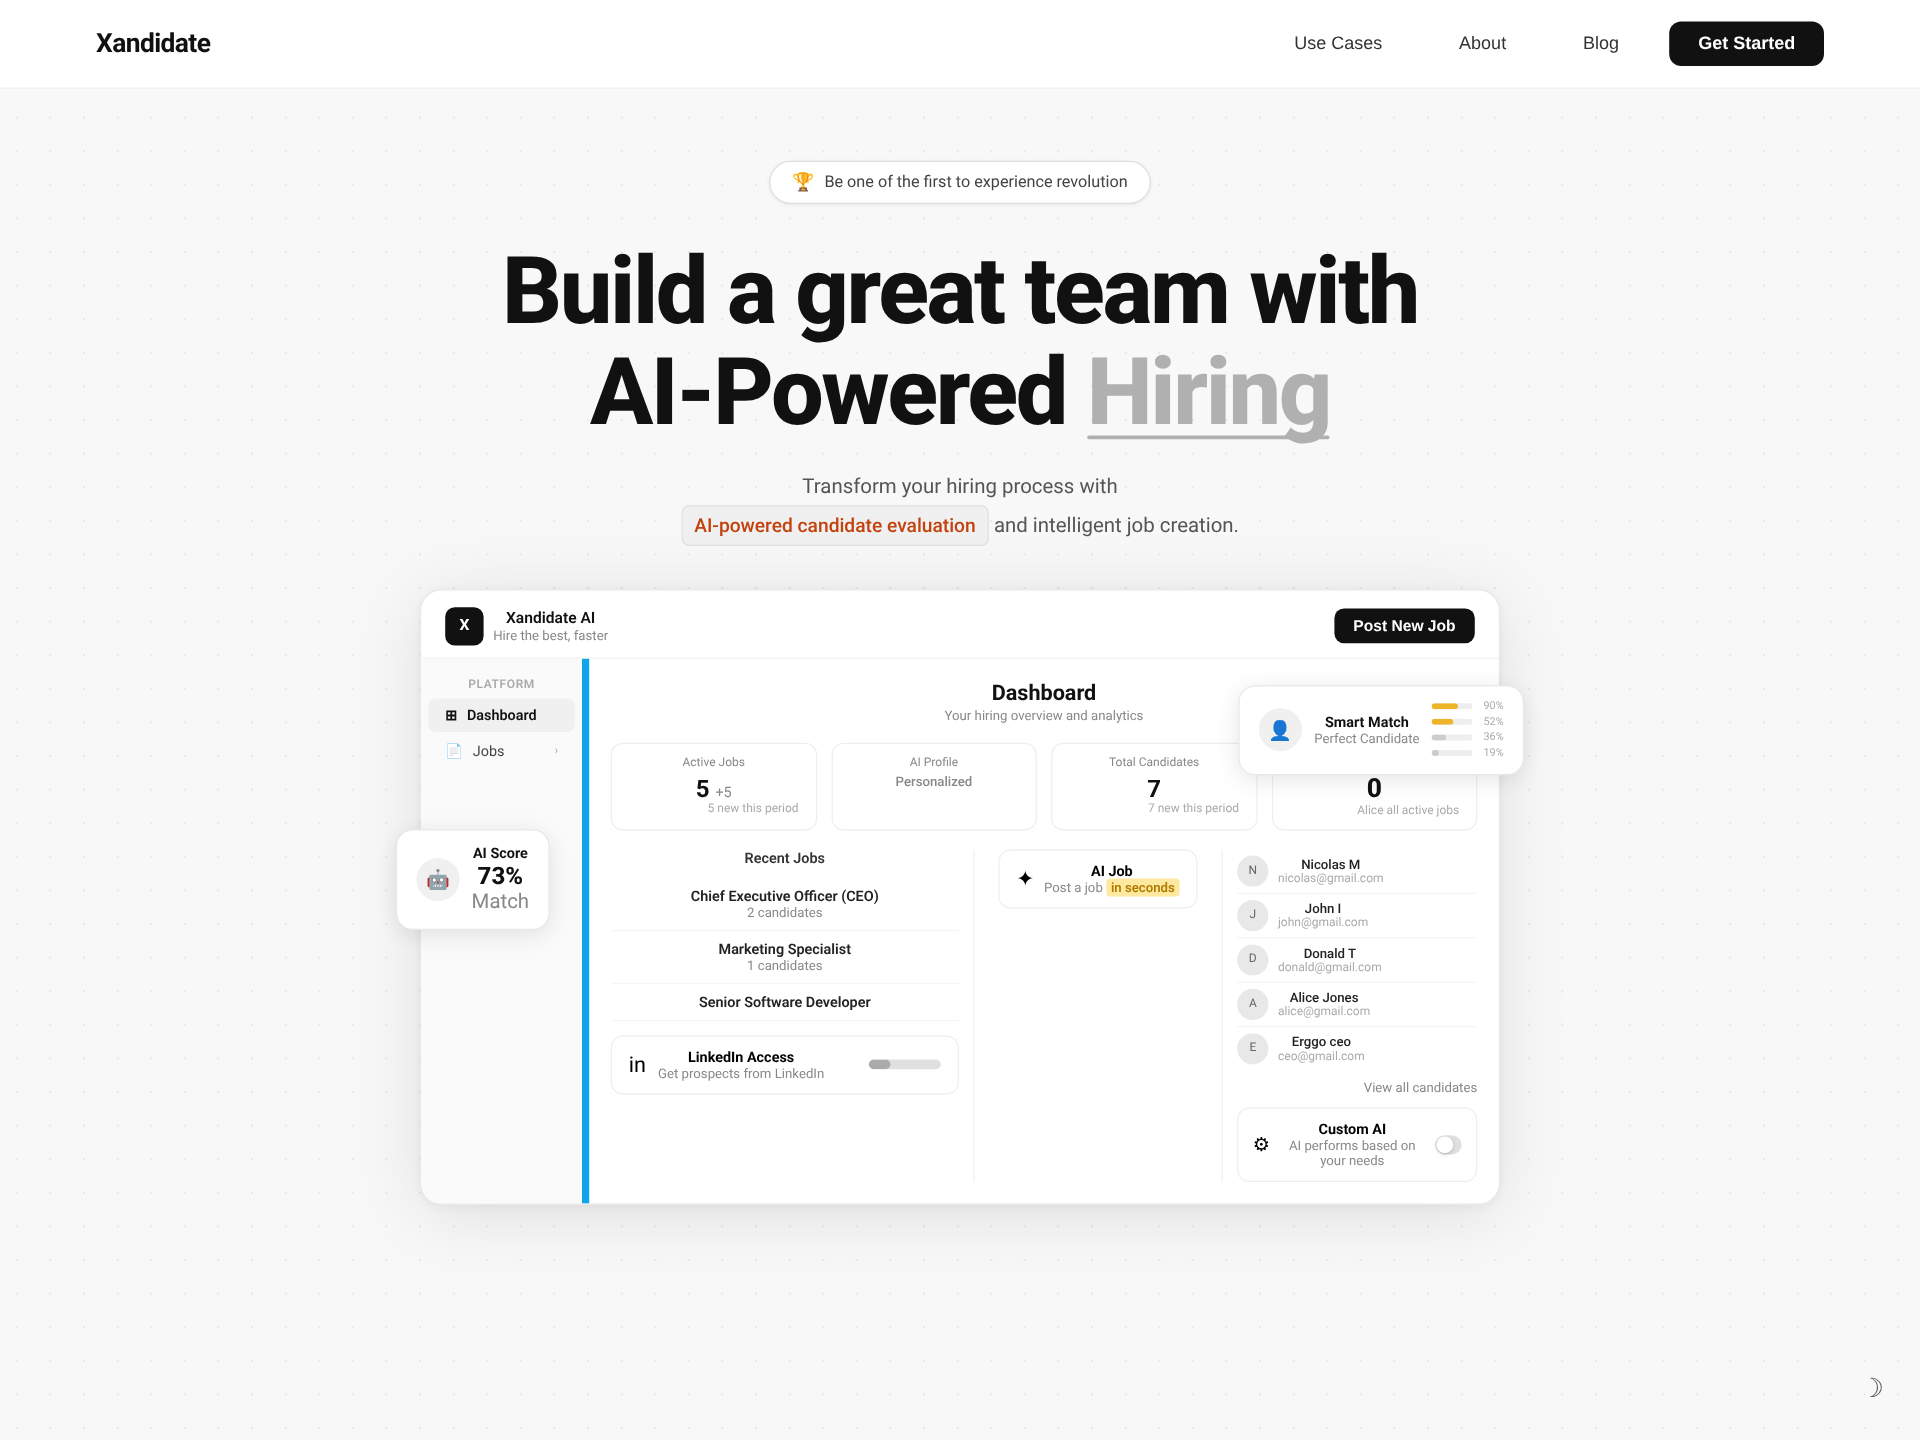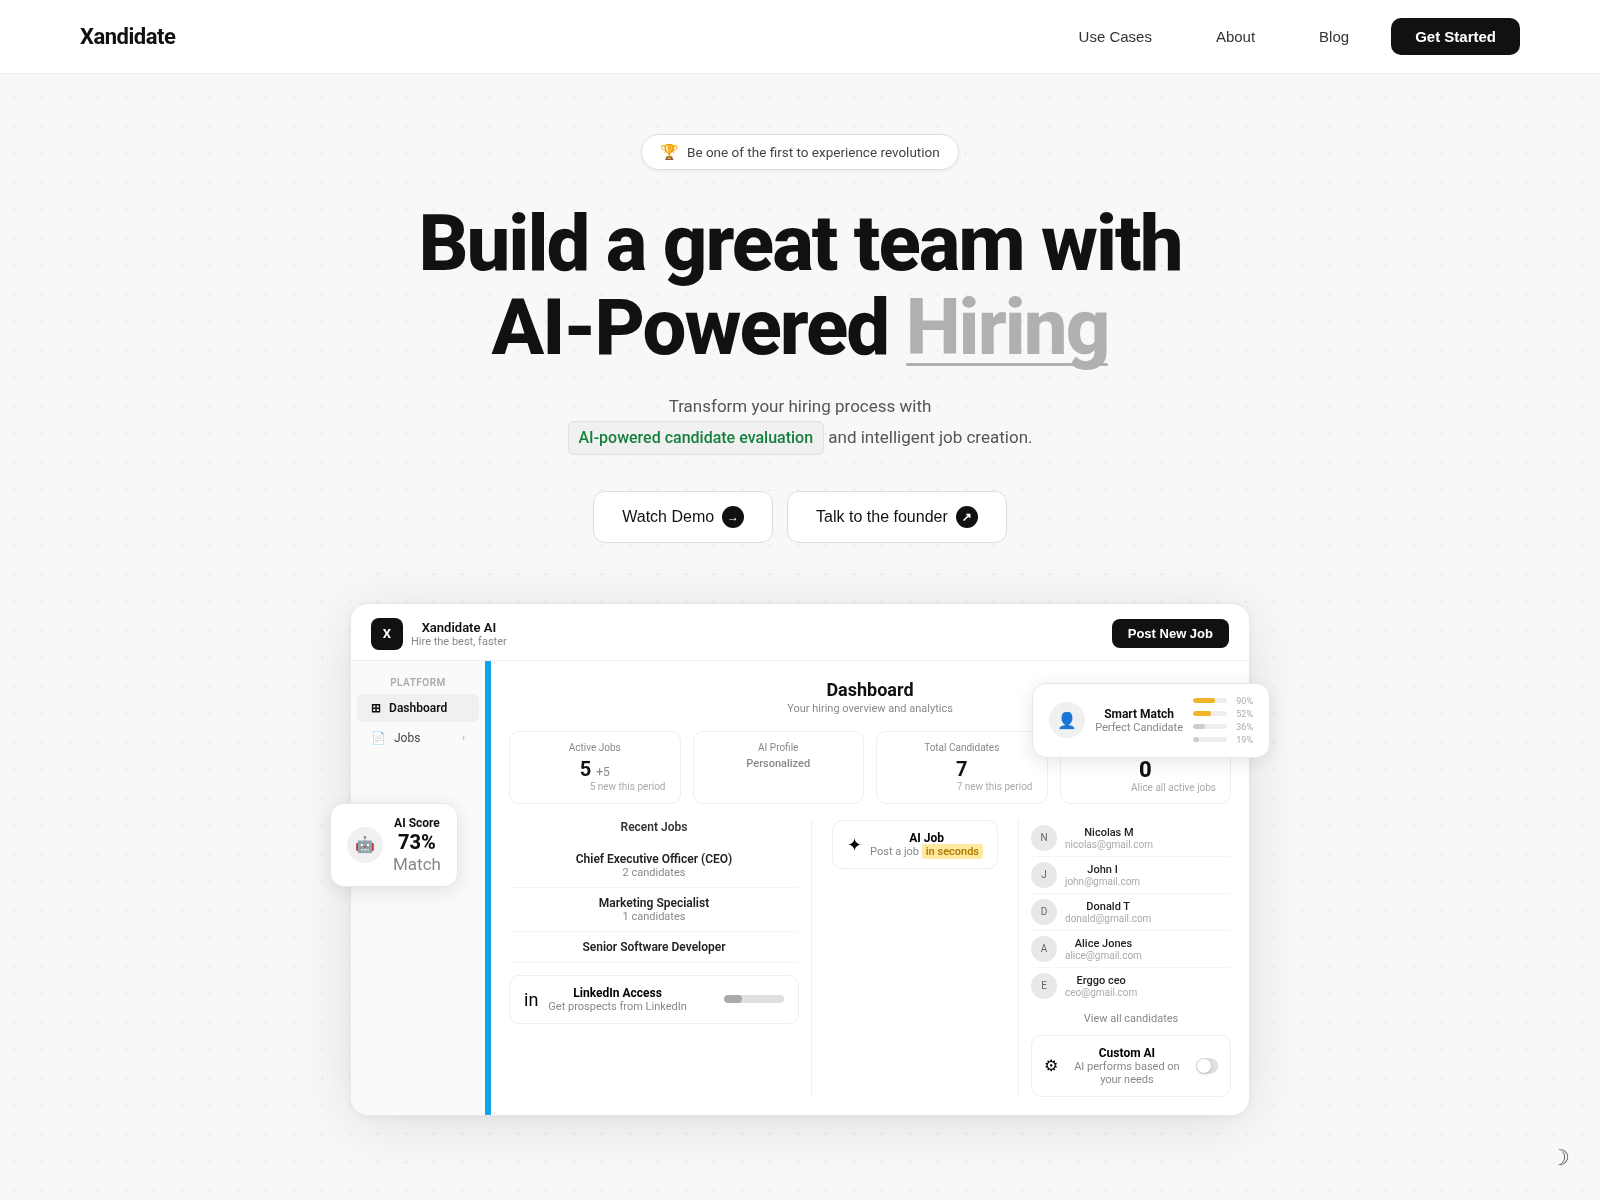--- a/index.html
+++ b/index.html
@@ -133,21 +133,21 @@
       margin-bottom: 36px;
     }
 
     .hero-subtitle .highlight-pill {
       display: inline-block;
       background: #f0f0f0;
       border: 1px solid #e0e0e0;
       border-radius: 6px;
       padding: 2px 10px;
       font-weight: 500;
-      color: #15803d;
+      color: #c2410c;
       font-size: 16px;
     }
 
     .hero-buttons {
       display: flex;
       gap: 14px;
       margin-bottom: 60px;
     }
 
     .btn-watch {
@@ -359,21 +359,21 @@
       justify-content: center;
       font-size: 10px;
       color: #666;
       flex-shrink: 0;
     }
 
     .db-candidate-name { font-size: 11px; font-weight: 500; color: #222; }
     .db-candidate-email { font-size: 10px; color: #aaa; }
 
     .db-view-all {
-      text-align: center;
+      text-align: right;
       font-size: 11px;
       color: #888;
       padding-top: 8px;
       cursor: pointer;
     }
 
     .float-icon-circle {
       width: 36px;
       height: 36px;
       border-radius: 50%;
@@ -467,30 +467,20 @@
       <span>AI-Powered </span><span class="hiring-word">Hiring</span>
     </div>
   </h1>
 
   <p class="hero-subtitle">
     <span>Transform your hiring process with</span><br>
     <span class="highlight-pill">AI-powered candidate evaluation</span>
     <span> and intelligent job creation.</span>
   </p>
 
-  <div class="hero-buttons">
-    <button class="btn-watch">
-      <span>Watch Demo</span>
-      <span class="arrow-icon">→</span>
-    </button>
-    <button class="btn-talk">
-      <span>Talk to the founder</span>
-      <span class="arrow-icon">↗</span>
-    </button>
-  </div>
 
   <div style="position:relative; margin-bottom: 40px;">
     <div class="dashboard-preview">
 
       <div class="db-header">
         <div class="db-logo-area">
           <div class="db-logo-box">X</div>
           <div>
             <div class="db-logo-text">Xandidate AI</div>
             <div class="db-logo-sub">Hire the best, faster</div>

